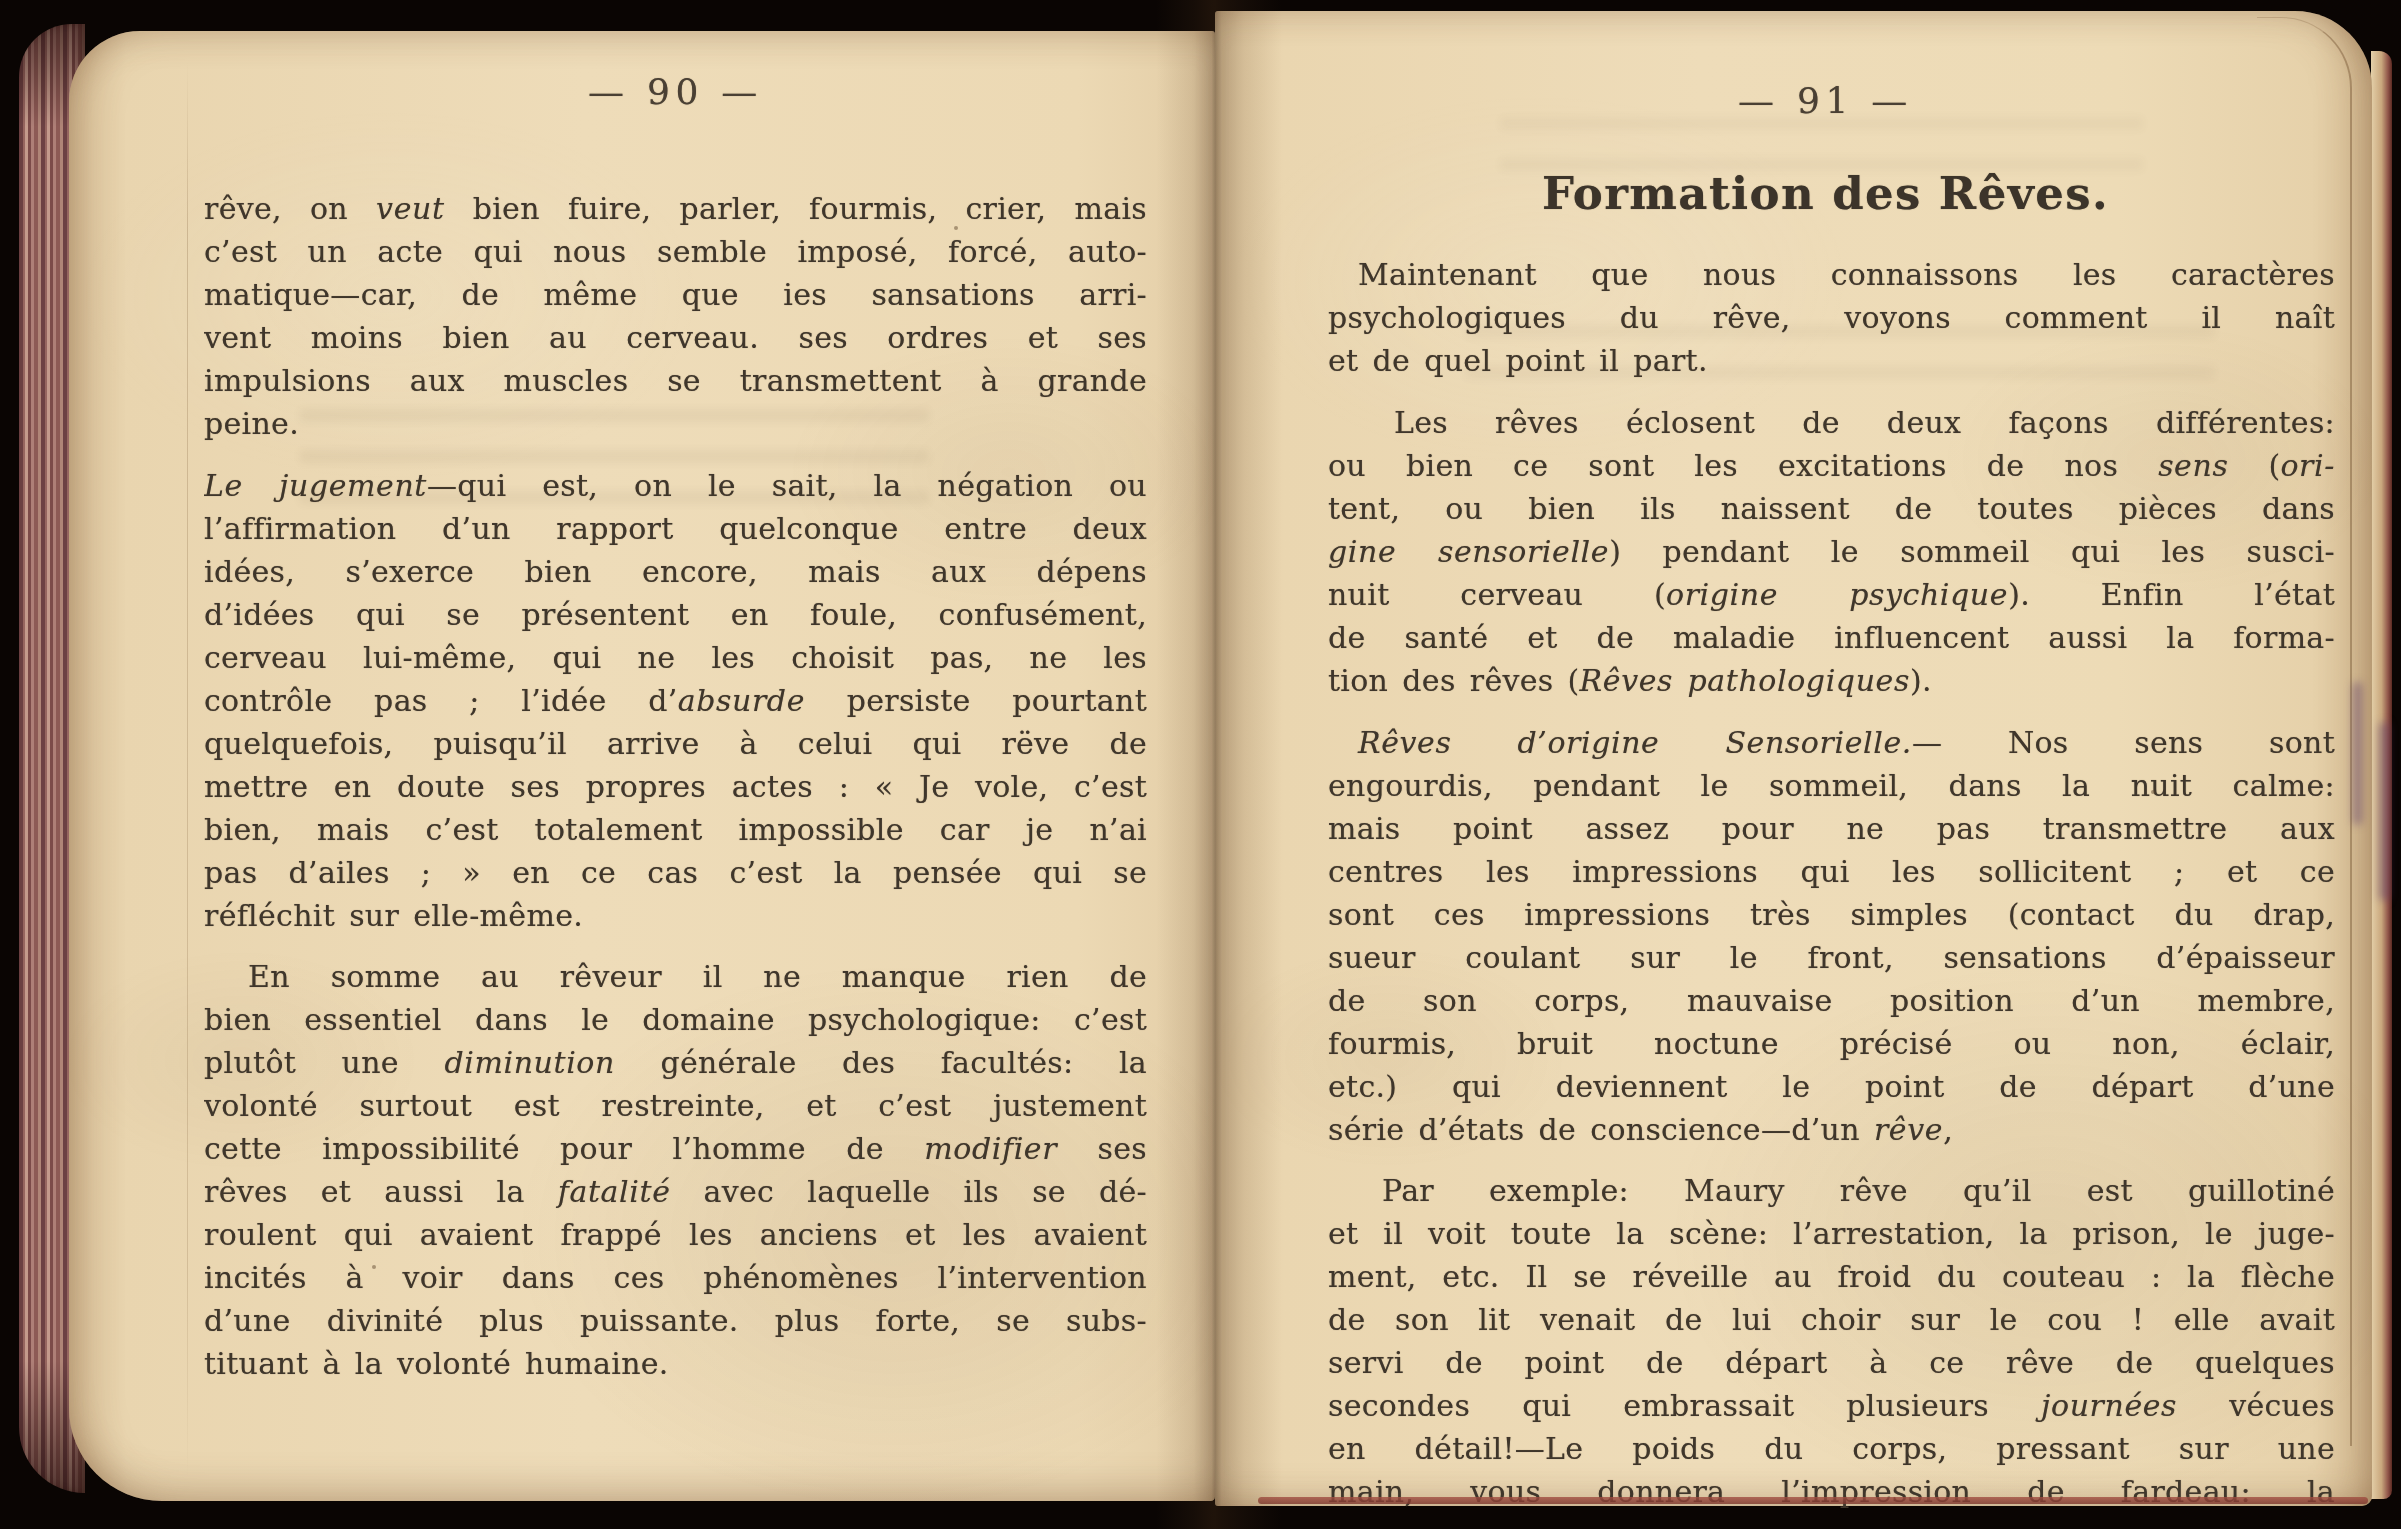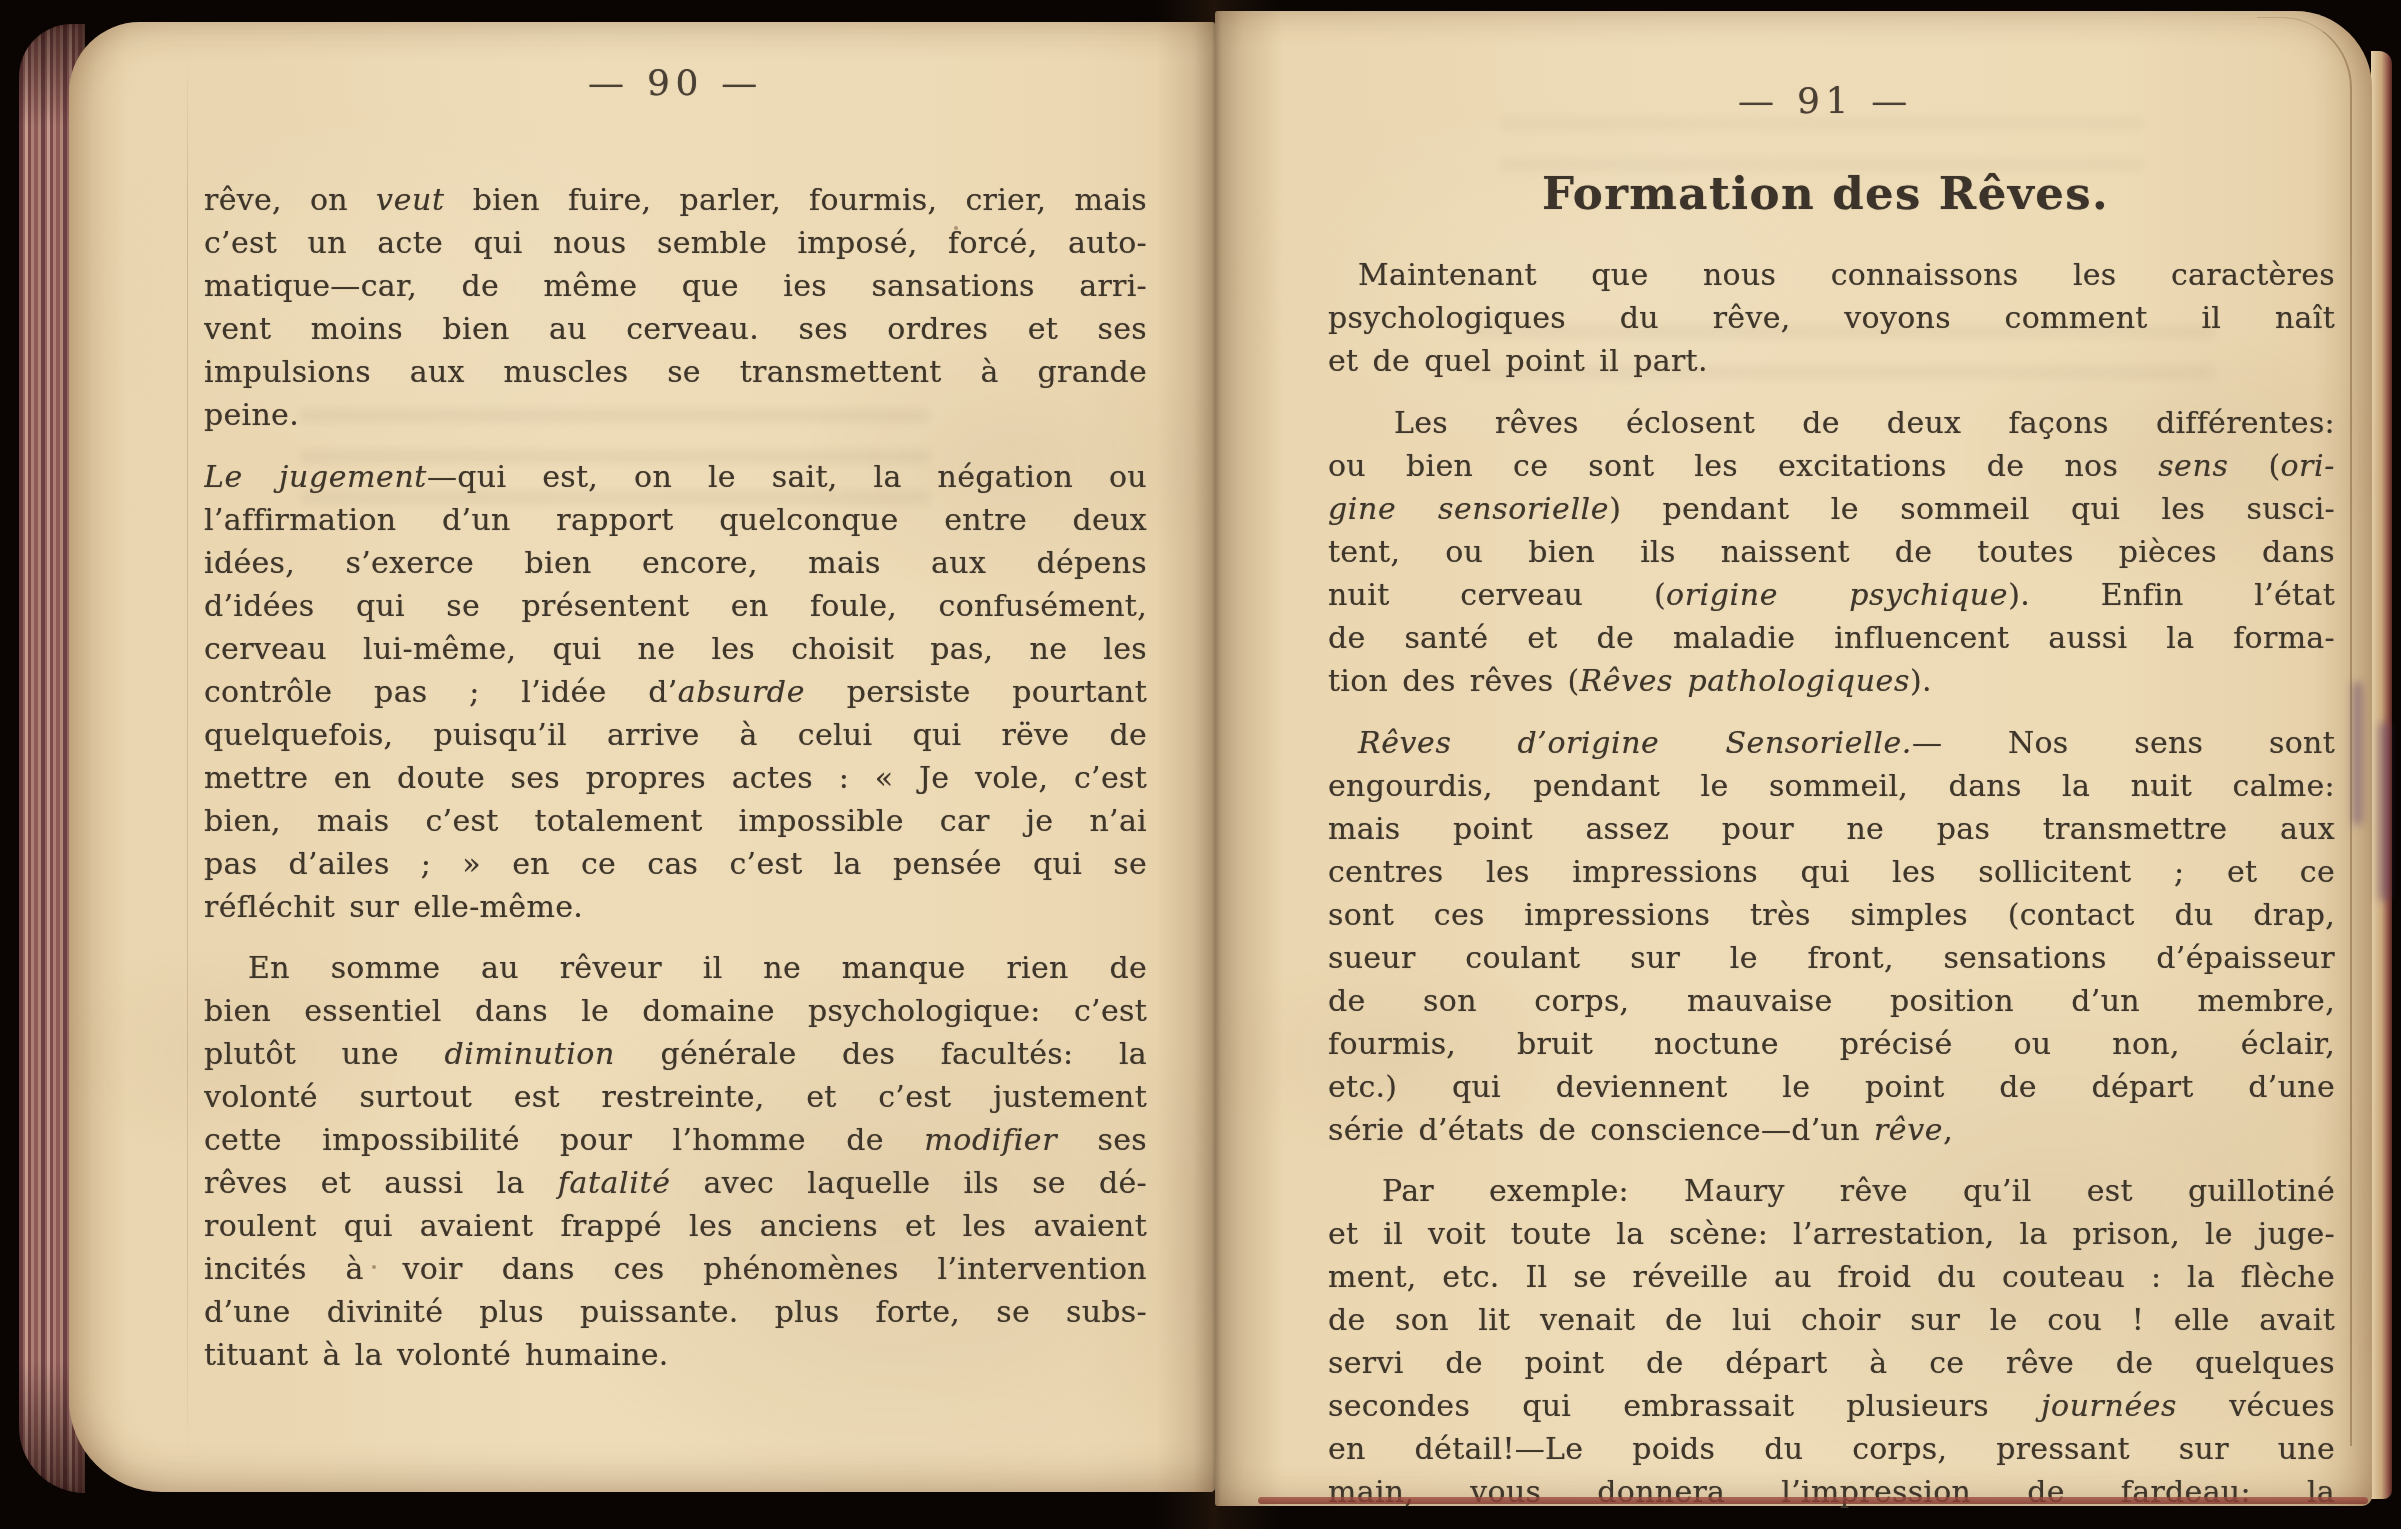--- a/index.html
+++ b/index.html
@@ -21,21 +21,21 @@
       repeating-linear-gradient(90deg,
         #6d4143 0 3.6px, #96655f 3.6px 6.4px, #c49a8c 6.4px 8.6px,
         #7c4b49 8.6px 12px, #ae7f77 12px 15px, #8d5a55 15px 19.3px, #b08577 19.3px 22px);
     box-shadow: inset -4.3px 0 7.1px rgba(40,15,10,.45);
     z-index:1;
   }
 
   
   .page{position:absolute;z-index:2;}
   .page-left{
-    left:69px;top:22px;width:1146px;height:1470px;
+    left:69px;top:31px;width:1146px;height:1470px;
     border-radius:71px 2.9px 4.3px 93px;
     background:
       linear-gradient(90deg, #dcc49c 0%, #e9d5af 5%, #eedcb9 45%, #ecd9b4 88%, #e3cda6 100%);
     box-shadow: inset 21.4px 0 50px -20px rgba(110,70,40,.38),
                 inset 0 -26px 43px -21.4px rgba(110,70,40,.33),
                 inset 0 18.6px 36px -18.6px rgba(110,70,40,.25);
   }
   .page-right{
     left:1215px;top:11.4px;width:1157px;height:1495px;
     border-radius:2.9px 77px 10px 2.9px;
@@ -184,22 +184,22 @@
     <h1 class="heading">Formation des Rêves.</h1>
     <div class="textblock tb-right">
         <div class="para">
           <div class="line jl" style="text-indent: 30px;"><span>Maintenant que nous connaissons les caractères</span></div>
           <div class="line jl"><span>psychologiques du rêve, voyons comment il naît</span></div>
           <div class="line"><span>et de quel point il part.</span></div>
         </div>
         <div class="para">
           <div class="line jl" style="text-indent: 66px;"><span>Les rêves éclosent de deux façons différentes:</span></div>
           <div class="line jl"><span>ou bien ce sont les excitations de nos </span><i>sens</i><span> (</span><i>ori-</i></div>
+          <div class="line jl"><span>tent, ou bien ils naissent de toutes pièces dans</span></div>
           <div class="line jl"><i>gine sensorielle</i><span>) pendant le sommeil qui les susci-</span></div>
-          <div class="line jl"><span>tent, ou bien ils naissent de toutes pièces dans</span></div>
           <div class="line jl"><span>nuit cerveau (</span><i>origine psychique</i><span>). Enfin l’état</span></div>
           <div class="line jl"><span>de santé et de maladie influencent aussi la forma-</span></div>
           <div class="line"><span>tion des rêves (</span><i>Rêves pathologiques</i><span>).</span></div>
         </div>
         <div class="para">
           <div class="line jl" style="text-indent: 30px;"><i>Rêves d’origine Sensorielle.</i><span>— Nos sens sont</span></div>
           <div class="line jl"><span>engourdis, pendant le sommeil, dans la nuit calme:</span></div>
           <div class="line jl"><span>mais point assez pour ne pas transmettre aux</span></div>
           <div class="line jl"><span>centres les impressions qui les sollicitent ; et ce</span></div>
           <div class="line jl"><span>sont ces impressions très simples (contact du drap,</span></div>

